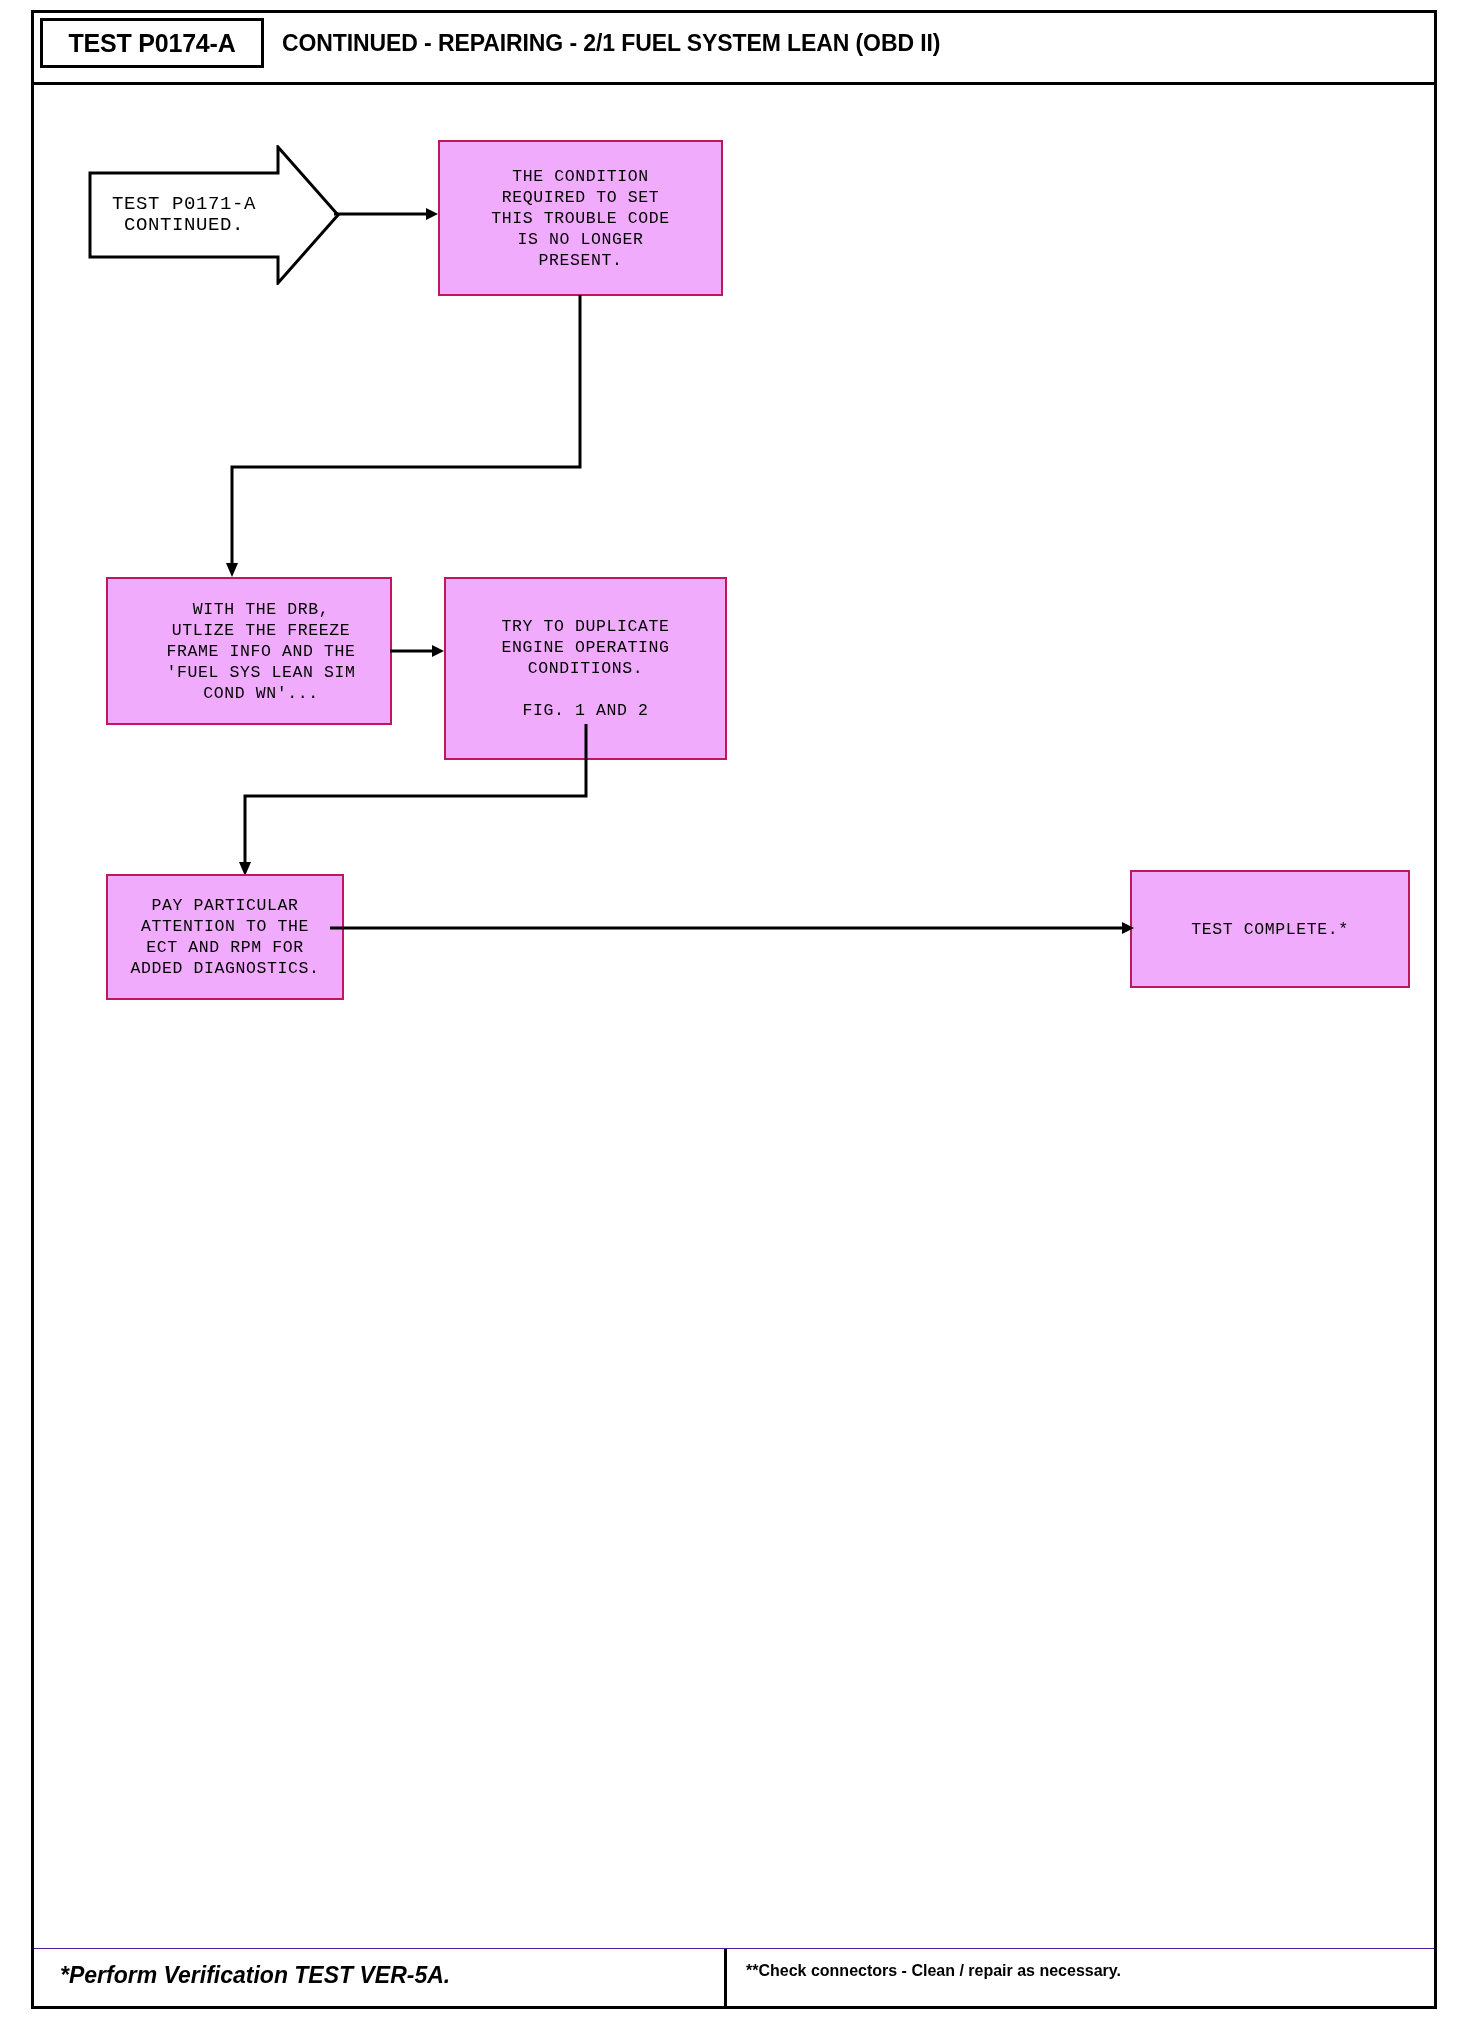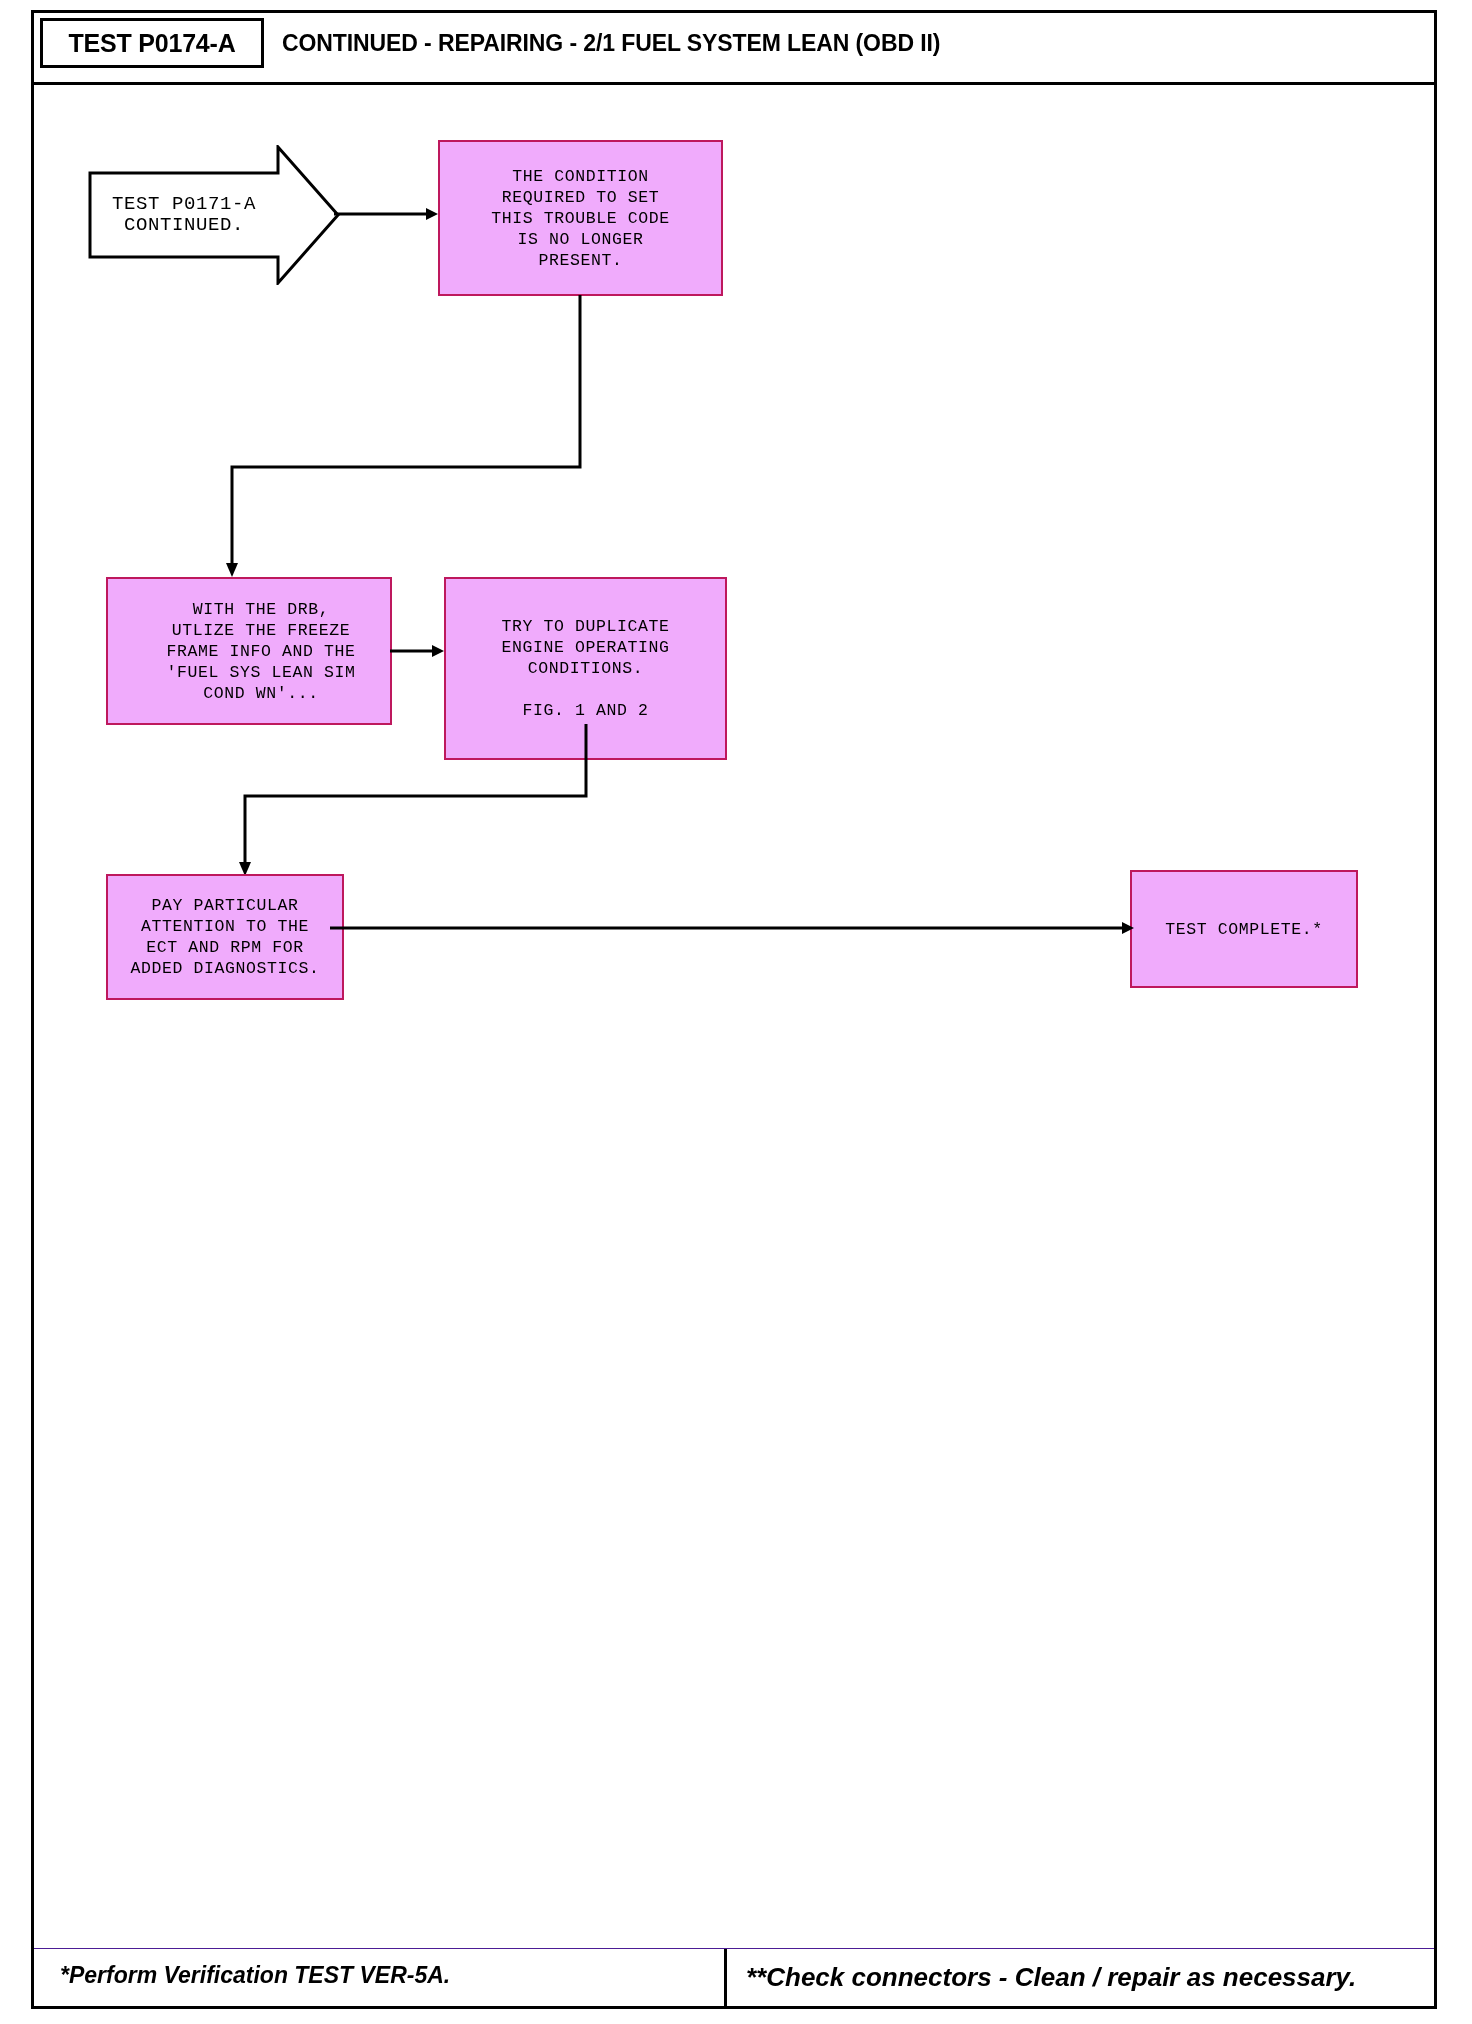--- a/index.html
+++ b/index.html
@@ -143,23 +143,22 @@
     left: 690px;
     top: 0;
     width: 3px;
     height: 100%;
     background: #000;
   }
   .footer-right {
     position: absolute;
     left: 712px;
     top: 13px;
-    font-size: 26px;
-    font-weight: bold;
-    font-style: italic;
+    font-size: 16px;
+    font-weight: bold;
   }
 </style>
 </head>
 <body>
 
 <div class="page">
 
   <div class="header">
     <div class="header-code">TEST P0174-A</div>
     <div class="header-title">CONTINUED - REPAIRING - 2/1 FUEL SYSTEM LEAN (OBD II)</div>
@@ -219,21 +218,21 @@
         <polyline points="354,0 354,72 13,72 13,142" fill="none" stroke="#000" stroke-width="3"></polyline>
         <polygon points="13,152 7,138 19,138" fill="#000"></polygon>
       </svg>
     </div>
 
     <div class="node" style="left:72px; top:789px; width:238px; height:126px;">PAY PARTICULAR
 ATTENTION TO THE
 ECT AND RPM FOR
 ADDED DIAGNOSTICS.</div>
 
-    <div class="node" style="left:1096px; top:785px; width:228px; height:118px;">TEST COMPLETE.*</div>
+    <div class="node" style="left:1096px; top:785px; width:280px; height:118px;">TEST COMPLETE.*</div>
 
     <div class="connector" style="left:296px; top:832px;">
       <svg width="810" height="22" viewBox="0 0 810 22">
         <line x1="0" y1="11" x2="796" y2="11" stroke="#000" stroke-width="3"></line>
         <polygon points="804,11 792,5 792,17" fill="#000"></polygon>
       </svg>
     </div>
 
   </div>
 

